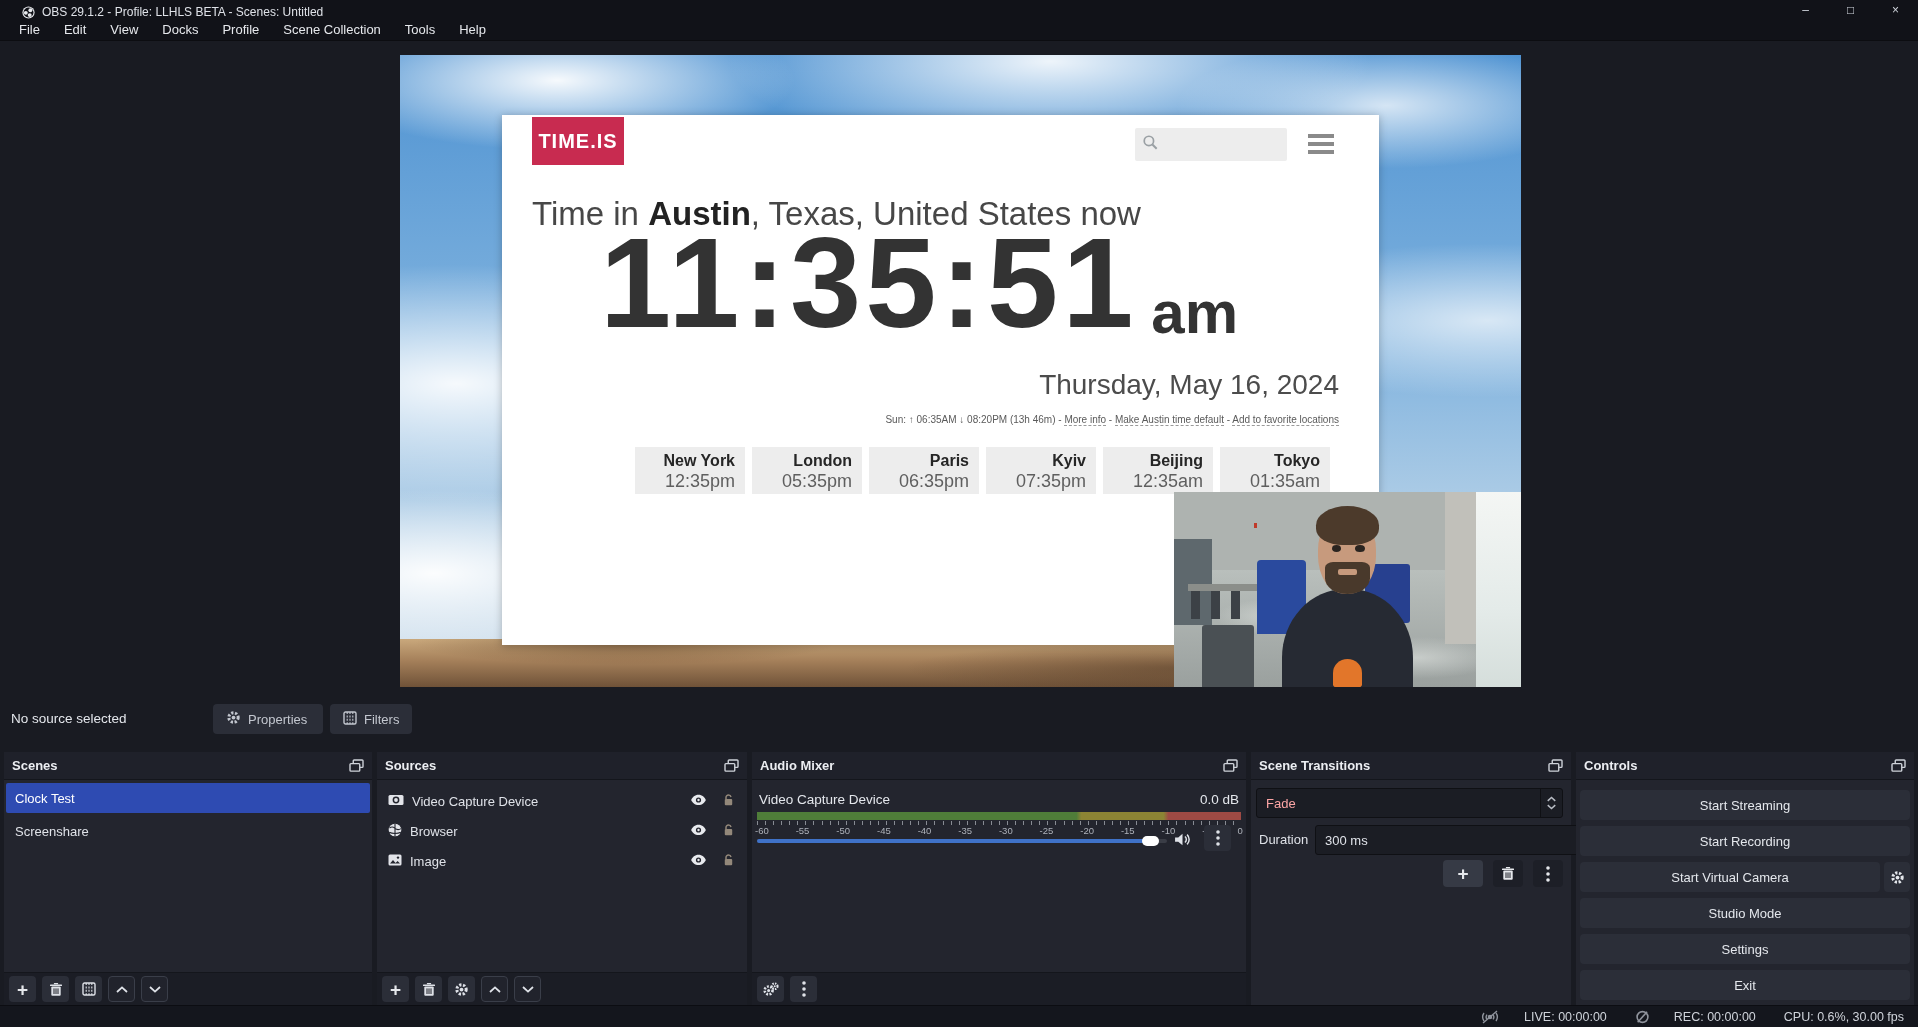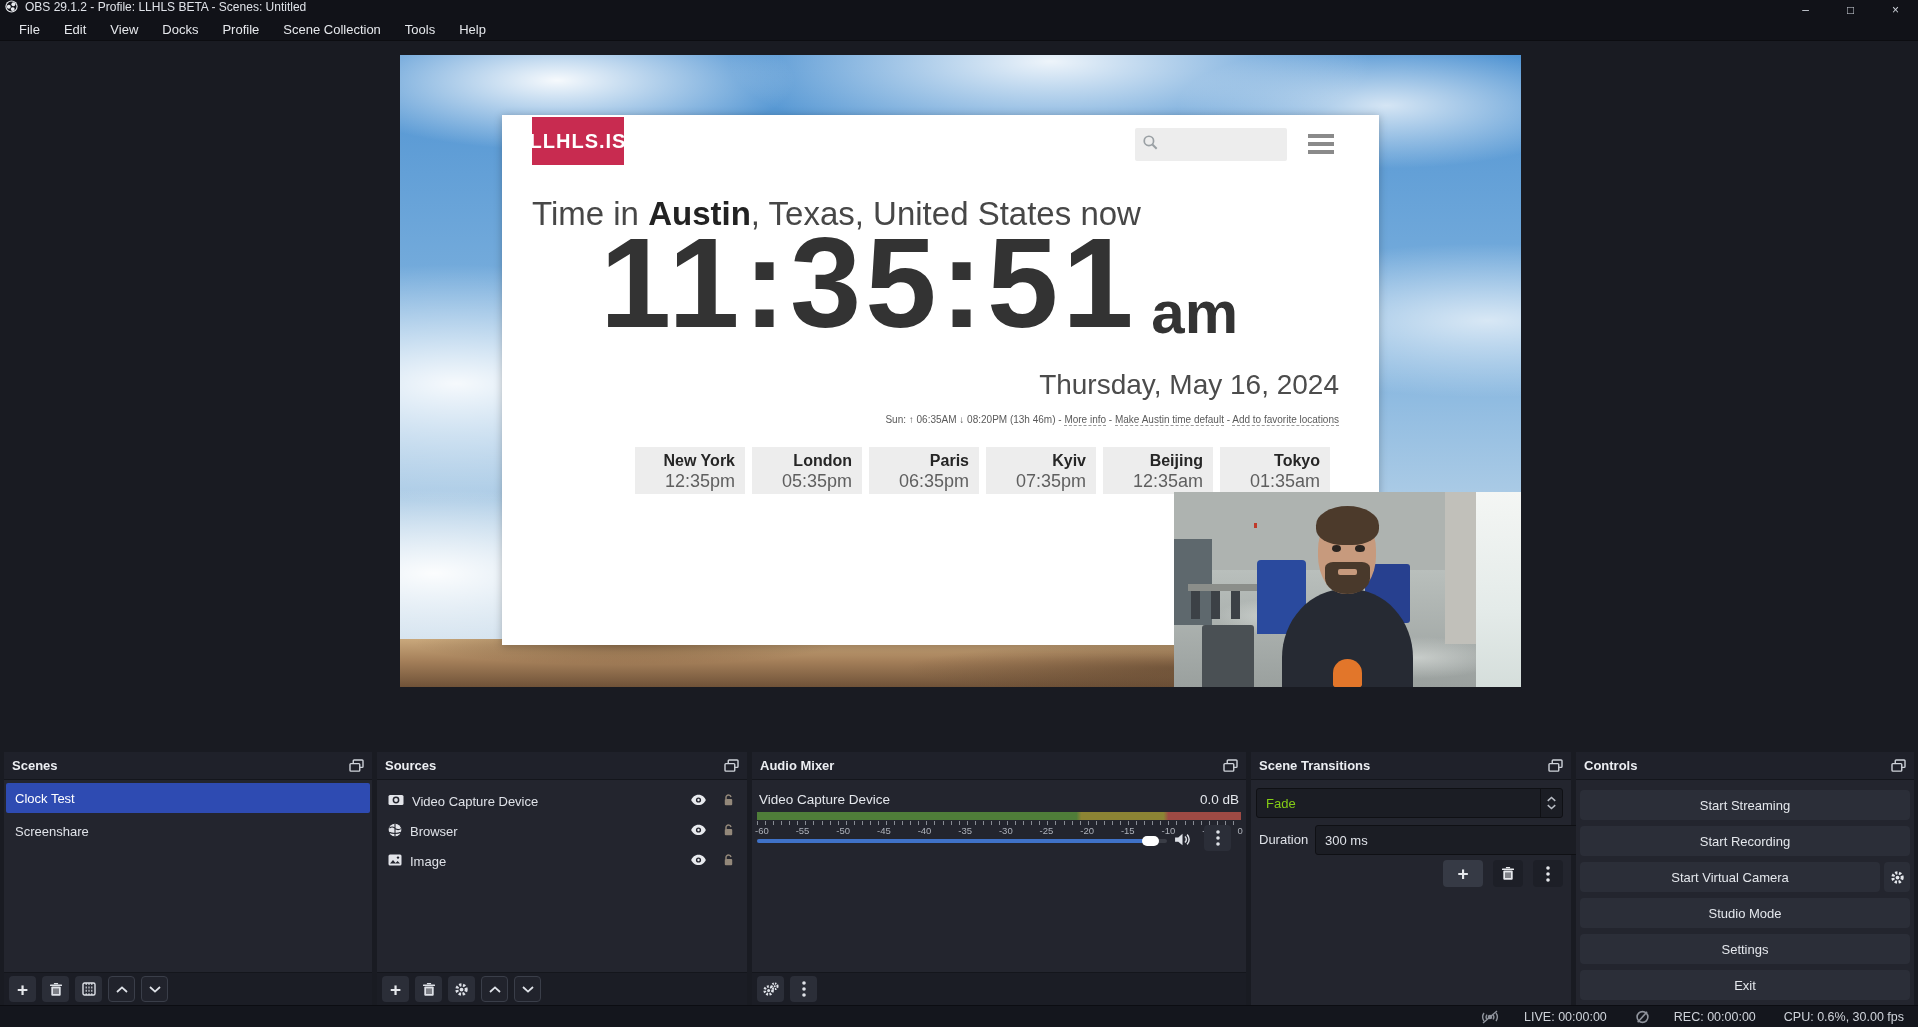--- a/index.html
+++ b/index.html
@@ -7,21 +7,21 @@
     --meter_green:#4f7d39; --meter_yellow:#8c8434; --meter_red:#9e4a44;
     --bar:#111218; --bg:#191b22; --panel:#23252e; --header:#1f212a; --footer:#1b1d25;
     --btn:#2b2e38; --text:#e2e4ea; --dim:#b9bdc5;
   }
   *{box-sizing:border-box; margin:0; padding:0;}
   body{background:#000; font-family:"Liberation Sans", sans-serif;}
   #stage{position:relative; width:1918px; height:1027px; background:var(--bg); overflow:hidden; color:var(--text);}
 
   
   .titlebar{position:absolute; left:0; top:0; width:100%; height:19px; background:var(--bar);
-    display:flex; align-items:flex-start; padding-left:5px; font-size:12px; color:#dfe2e8;}
+    display:flex; align-items:flex-end; padding-left:22px; font-size:12px; color:#dfe2e8;}
   .titlebar .logo{width:13px; height:13px; margin-right:7px; display:inline-flex;}
   .winbtns{position:absolute; right:0; top:0; height:19px; display:flex;}
   .winbtn{width:45px; height:19px; display:flex; align-items:center; justify-content:center;
     font-size:12px; color:#cfd3da; cursor:default;}
 
   
   .menubar{position:absolute; left:0; top:19px; width:100%; height:22px; background:var(--bar);
     display:flex; align-items:center; padding-left:8px; gap:2px; border-bottom:1px solid #0c0d11;}
   .menu-item{padding:2px 11px; font-size:13px; color:#e6e8ec;}
 
@@ -134,21 +134,21 @@
   .vol{position:absolute; left:5px; top:84px; width:410px; height:10px;}
   .vol-track{position:absolute; left:0; top:3px; width:100%; height:4px; background:#3a3d46; border-radius:2px;}
   .vol-fill{position:absolute; left:0; top:3px; height:4px; background:var(--slider_blue); border-radius:2px;}
   .vol-handle{position:absolute; top:0; width:17px; height:10px; background:#fff; border-radius:5px;}
   .speaker{position:absolute; left:422px; top:80px; color:#dfe2e8;}
   .mixdots{position:absolute; left:452px; top:73px;}
 
   
   .combo{position:absolute; left:5px; top:36px; width:307px; height:30px; background:#1b1d24;
     border:1px solid #0f1014; border-radius:3px; display:flex; align-items:center;}
-  .combo .val{flex:1; padding-left:9px; font-size:13px; color:#84cc16;}
+  .combo .val{flex:1; padding-left:9px; font-size:13px; color:#fca5a5;}
   .combo .spin{width:22px; height:100%; border-left:1px solid #0f1014; display:flex; flex-direction:column;
     align-items:center; justify-content:center; gap:2px; color:#b9bdc5;}
   .dur-label{position:absolute; left:8px; top:80px; font-size:13px; color:#dfe2e8;}
   .spinbox{position:absolute; left:64px; top:73px; width:283px; height:30px; background:#1b1d24;
     border:1px solid #0f1014; border-radius:3px; display:flex; align-items:center;}
   .spinbox .val{flex:1; padding-left:9px; font-size:13px; color:#dfe2e8;}
   .spinbox .spin{width:20px; display:flex; flex-direction:column; align-items:center; gap:3px; color:#b9bdc5;}
   .tr-btns{position:absolute; right:8px; top:108px; display:flex; gap:10px;}
   .tr-btn{width:30px; height:27px; border-radius:4px; display:flex; align-items:center; justify-content:center; color:#e6e8ec;}
   .tr-btn.lite{background:#363a45; width:40px;}
@@ -201,21 +201,21 @@
     <span class="menu-item">Tools</span>
     <span class="menu-item">Help</span>
   </div>
 
   <div class="preview">
     <div class="canvas">
       <div class="sky"></div>
       <div class="desert"></div>
 
       <div class="page">
-        <div class="ti-logo">LLHLS.IS</div>
+        <div class="ti-logo">TIME.IS</div>
         <div class="ti-search">
           <span>
             <svg width="17" height="17" viewBox="0 0 16 16">
                 <circle cx="6.5" cy="6.5" r="4.4" fill="none" stroke="#9aa0a4" stroke-width="1.6"></circle>
                 <path d="M9.8 9.8l4 4" stroke="#9aa0a4" stroke-width="1.9"></path>
               </svg>
           </span>
         </div>
         <div class="ti-burger">
             <div></div>
@@ -278,20 +278,37 @@
           <div class="wc-eye" style="left:38%;"></div>
           <div class="wc-eye" style="left:56%;"></div>
           <div class="wc-beard"></div>
           <div class="wc-mouth"></div>
           <div class="wc-logo"></div>
         </div>
       </div>
     </div>
   </div>
 
+  <div class="srcbar">
+    <span class="status">No source selected</span>
+    <div class="srcbtn" style="left:213px; width:110px;">
+      <span><svg width="15" height="15" viewBox="0 0 16 16">
+            <circle cx="8" cy="8" r="5" fill="none" stroke="#c3c7cf" stroke-width="3.2" stroke-dasharray="2.4 1.7"></circle>
+            <circle cx="8" cy="8" r="2" fill="#c3c7cf"></circle>
+          </svg></span>
+      <span>Properties</span>
+    </div>
+    <div class="srcbtn" style="left:330px; width:82px;">
+      <span><svg width="14" height="14" viewBox="0 0 14 14">
+            <rect x="1" y="1" width="12" height="12" rx="1.5" fill="none" stroke="#c3c7cf" stroke-width="1.4"></rect>
+            <path d="M4.2 1v12M7 1v12M9.8 1v12" stroke="#c3c7cf" stroke-width="1.1" stroke-dasharray="2 1.4"></path>
+          </svg></span>
+      <span>Filters</span>
+    </div>
+  </div>
 
   <div class="panel" style="left:4px; width:368px;">
     <div class="panel-header">
       <span class="panel-title">Scenes</span>
       <span class="popout">
           <svg width="15" height="13" viewBox="0 0 16 14">
             <rect x="4.5" y="1" width="10.5" height="8" rx="1" fill="none" stroke="currentColor" stroke-width="1.5"></rect>
             <rect x="1" y="5" width="10.5" height="8" rx="1" fill="#1f212a" stroke="currentColor" stroke-width="1.5"></rect>
           </svg>
         </span>

